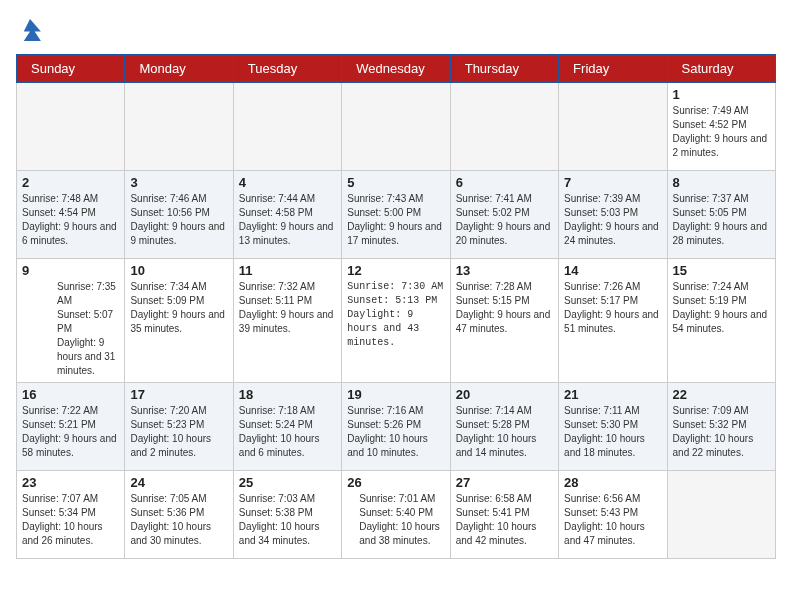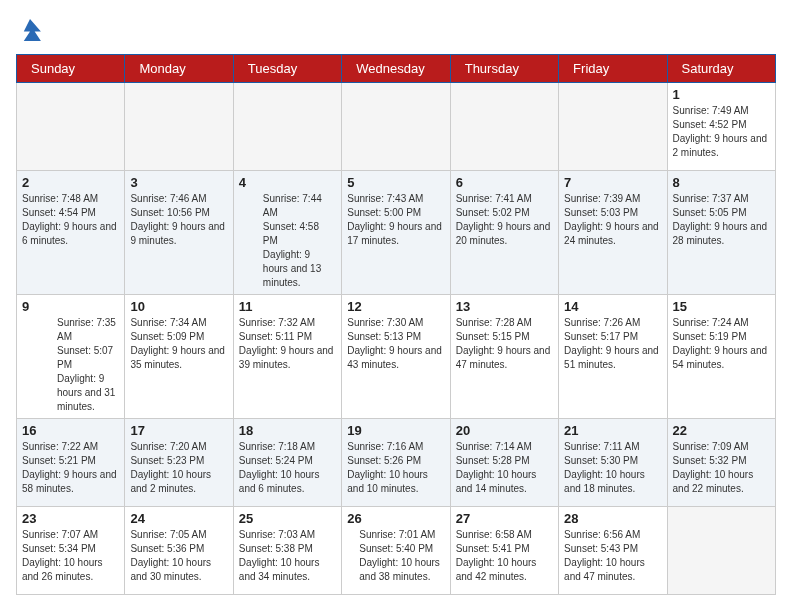--- a/index.html
+++ b/index.html
@@ -138,21 +138,21 @@
 Daylight: 9 hours and 6 minutes.</div>
         </td>
         <td>
           <span class="day-number">3</span>
           <div class="day-info" style="white-space: pre-line;">Sunrise: 7:46 AM
 Sunset: 10:56 PM
 Daylight: 9 hours and 9 minutes.</div>
         </td>
         <td>
           <span class="day-number">4</span>
-          <div class="day-info" style="white-space: pre-line; margin-left: 24px;">Sunrise: 7:44 AM
+          <div class="day-info" style="white-space: pre-line;">Sunrise: 7:44 AM
 Sunset: 4:58 PM
 Daylight: 9 hours and 13 minutes.</div>
         </td>
         <td>
           <span class="day-number">5</span>
           <div class="day-info" style="white-space: pre-line;">Sunrise: 7:43 AM
 Sunset: 5:00 PM
 Daylight: 9 hours and 17 minutes.</div>
         </td>
         <td>
@@ -188,21 +188,21 @@
 Daylight: 9 hours and 35 minutes.</div>
         </td>
         <td>
           <span class="day-number">11</span>
           <div class="day-info" style="white-space: pre-line;">Sunrise: 7:32 AM
 Sunset: 5:11 PM
 Daylight: 9 hours and 39 minutes.</div>
         </td>
         <td>
           <span class="day-number">12</span>
-          <div class="day-info" style="white-space: pre-line;">Sunrise: 7:30 AM
+          <div class="day-info" style="white-space: pre-line; font-family: Liberation Mono, monospace;">Sunrise: 7:30 AM
 Sunset: 5:13 PM
 Daylight: 9 hours and 43 minutes.</div>
         </td>
         <td>
           <span class="day-number">13</span>
           <div class="day-info" style="white-space: pre-line;">Sunrise: 7:28 AM
 Sunset: 5:15 PM
 Daylight: 9 hours and 47 minutes.</div>
         </td>
         <td>

